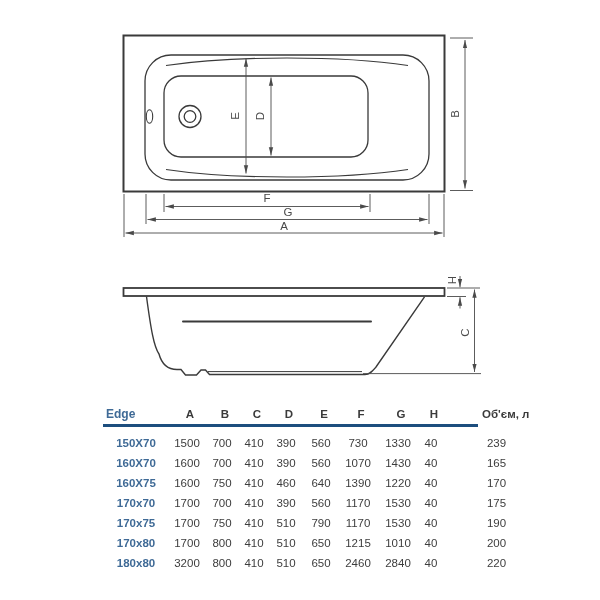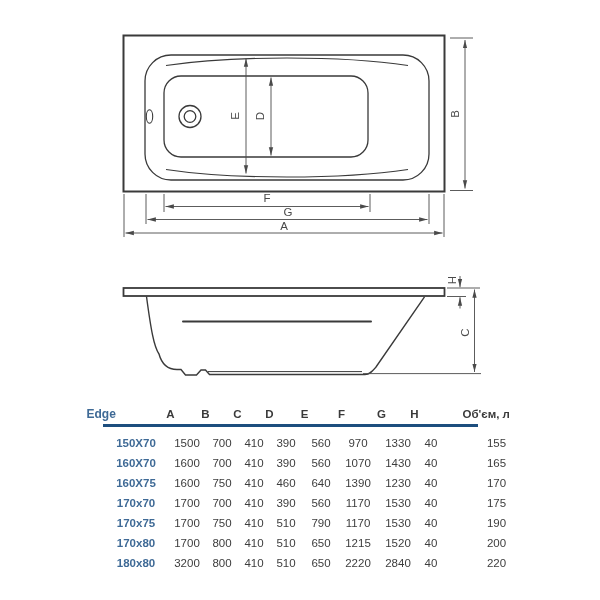--- a/index.html
+++ b/index.html
@@ -5,21 +5,21 @@
   html,body{margin:0;padding:0;background:#ffffff;}
   #canvas{
     position:relative;width:600px;height:600px;background:#ffffff;overflow:hidden;
     font-family:"Liberation Sans",sans-serif;
   }
   #drawing{position:absolute;left:0;top:0;}
   svg text{font-family:"Liberation Sans",sans-serif;font-size:11.5px;fill:#4a4a4a;}
 
   
   #spec-table{position:absolute;left:103px;top:404px;width:375px;font-size:11.5px;color:#3d3d3d;}
-  .thead{display:flex;height:19px;align-items:center;font-weight:bold;color:#3a3a3a;justify-content:center;}
+  .thead{display:flex;height:19px;align-items:center;font-weight:bold;color:#3a3a3a;}
   .rule{height:3px;background:#1d4e7e;margin:1px 0 2px 0;}
   .tbody .trow{display:flex;height:20px;align-items:flex-end;}
   .cell{text-align:center;white-space:nowrap;flex:0 0 auto;}
   .c0{width:66px;}
   .c1{width:36px;}.c2{width:34px;}.c3{width:30px;}.c4{width:34px;}.c5{width:36px;}
   .c6{width:38px;}.c7{width:42px;}.c8{width:24px;}.c9{width:35px;margin-left:36px;}
   .brand{text-align:left;padding-left:3px;color:#3f6a96;font-weight:bold;font-size:12px;}
   .size{color:#3f6a96;font-weight:bold;}
 </style>
 </head>
@@ -128,24 +128,24 @@
       </div>
     <div class="rule"></div>
     <div class="tbody">
         <div class="trow">
           <div class="cell c0 size">150X70</div>
           <div class="cell c1">1500</div>
           <div class="cell c2">700</div>
           <div class="cell c3">410</div>
           <div class="cell c4">390</div>
           <div class="cell c5">560</div>
-          <div class="cell c6">970</div>
+          <div class="cell c6">730</div>
           <div class="cell c7">1330</div>
           <div class="cell c8">40</div>
-          <div class="cell c9">155</div>
+          <div class="cell c9">239</div>
         </div>
         <div class="trow">
           <div class="cell c0 size">160X70</div>
           <div class="cell c1">1600</div>
           <div class="cell c2">700</div>
           <div class="cell c3">410</div>
           <div class="cell c4">390</div>
           <div class="cell c5">560</div>
           <div class="cell c6">1070</div>
           <div class="cell c7">1430</div>
@@ -153,21 +153,21 @@
           <div class="cell c9">165</div>
         </div>
         <div class="trow">
           <div class="cell c0 size">160X75</div>
           <div class="cell c1">1600</div>
           <div class="cell c2">750</div>
           <div class="cell c3">410</div>
           <div class="cell c4">460</div>
           <div class="cell c5">640</div>
           <div class="cell c6">1390</div>
-          <div class="cell c7">1230</div>
+          <div class="cell c7">1220</div>
           <div class="cell c8">40</div>
           <div class="cell c9">170</div>
         </div>
         <div class="trow">
           <div class="cell c0 size">170x70</div>
           <div class="cell c1">1700</div>
           <div class="cell c2">700</div>
           <div class="cell c3">410</div>
           <div class="cell c4">390</div>
           <div class="cell c5">560</div>
@@ -189,32 +189,32 @@
           <div class="cell c9">190</div>
         </div>
         <div class="trow">
           <div class="cell c0 size">170x80</div>
           <div class="cell c1">1700</div>
           <div class="cell c2">800</div>
           <div class="cell c3">410</div>
           <div class="cell c4">510</div>
           <div class="cell c5">650</div>
           <div class="cell c6">1215</div>
-          <div class="cell c7">1520</div>
+          <div class="cell c7">1010</div>
           <div class="cell c8">40</div>
           <div class="cell c9">200</div>
         </div>
         <div class="trow">
           <div class="cell c0 size">180x80</div>
           <div class="cell c1">3200</div>
           <div class="cell c2">800</div>
           <div class="cell c3">410</div>
           <div class="cell c4">510</div>
           <div class="cell c5">650</div>
-          <div class="cell c6">2220</div>
+          <div class="cell c6">2460</div>
           <div class="cell c7">2840</div>
           <div class="cell c8">40</div>
           <div class="cell c9">220</div>
         </div>
       </div>
   </div>
 
 </div>
 
 </body></html>

